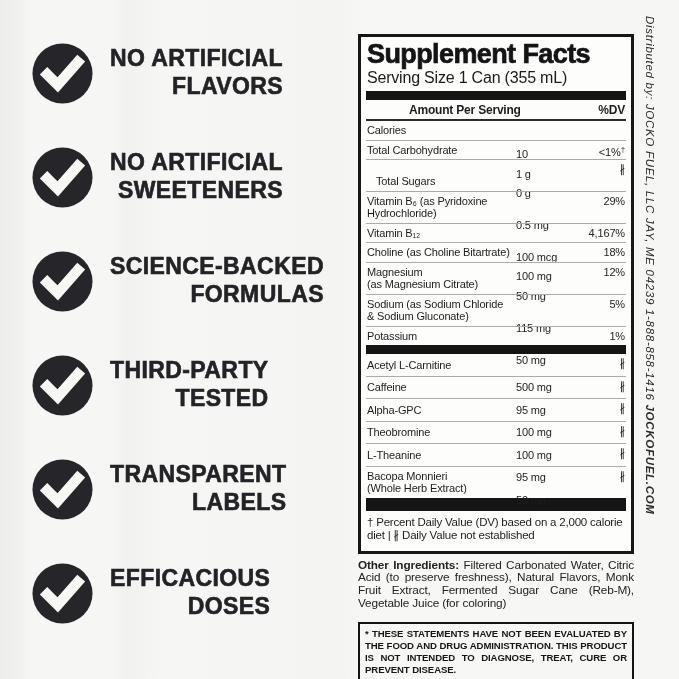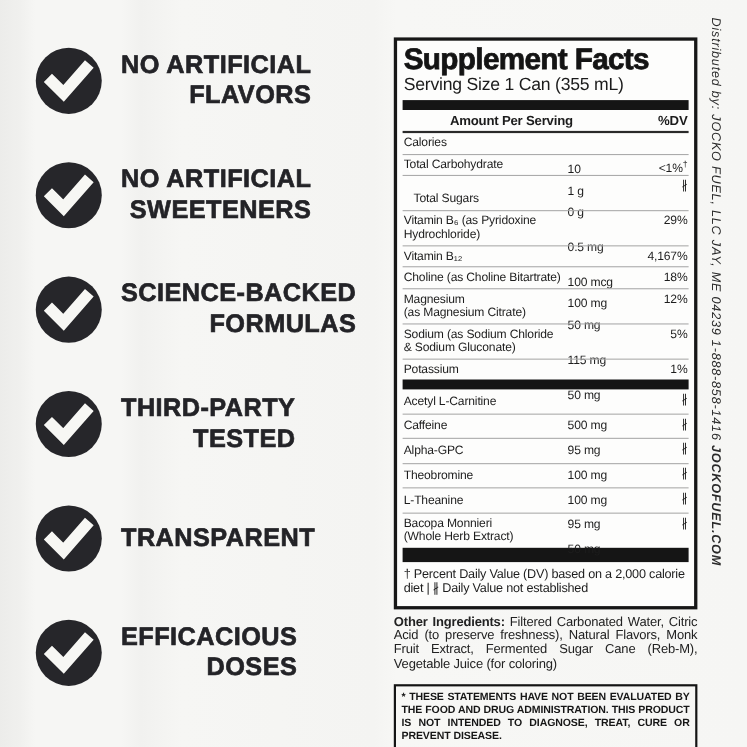--- a/index.html
+++ b/index.html
@@ -113,20 +113,21 @@
         <span>TESTED</span>
       </div>
     </div>
     <div class="check-item">
       <svg class="check-circle" viewBox="0 0 64 64">
         <circle cx="32" cy="32" r="31.5" fill="#26262a"></circle>
         <path d="M16 33 L27 44 L48 20" fill="none" stroke-width="11" stroke-linecap="square" stroke="#f7f7f4"></path>
       </svg>
       <div class="check-label">
         <span>TRANSPARENT</span><br>
+        <span>LABELS</span>
       </div>
     </div>
     <div class="check-item">
       <svg class="check-circle" viewBox="0 0 64 64">
         <circle cx="32" cy="32" r="31.5" fill="#26262a"></circle>
         <path d="M16 33 L27 44 L48 20" fill="none" stroke-width="11" stroke-linecap="square" stroke="#f7f7f4"></path>
       </svg>
       <div class="check-label">
         <span>EFFICACIOUS</span><br>
         <span>DOSES</span>

